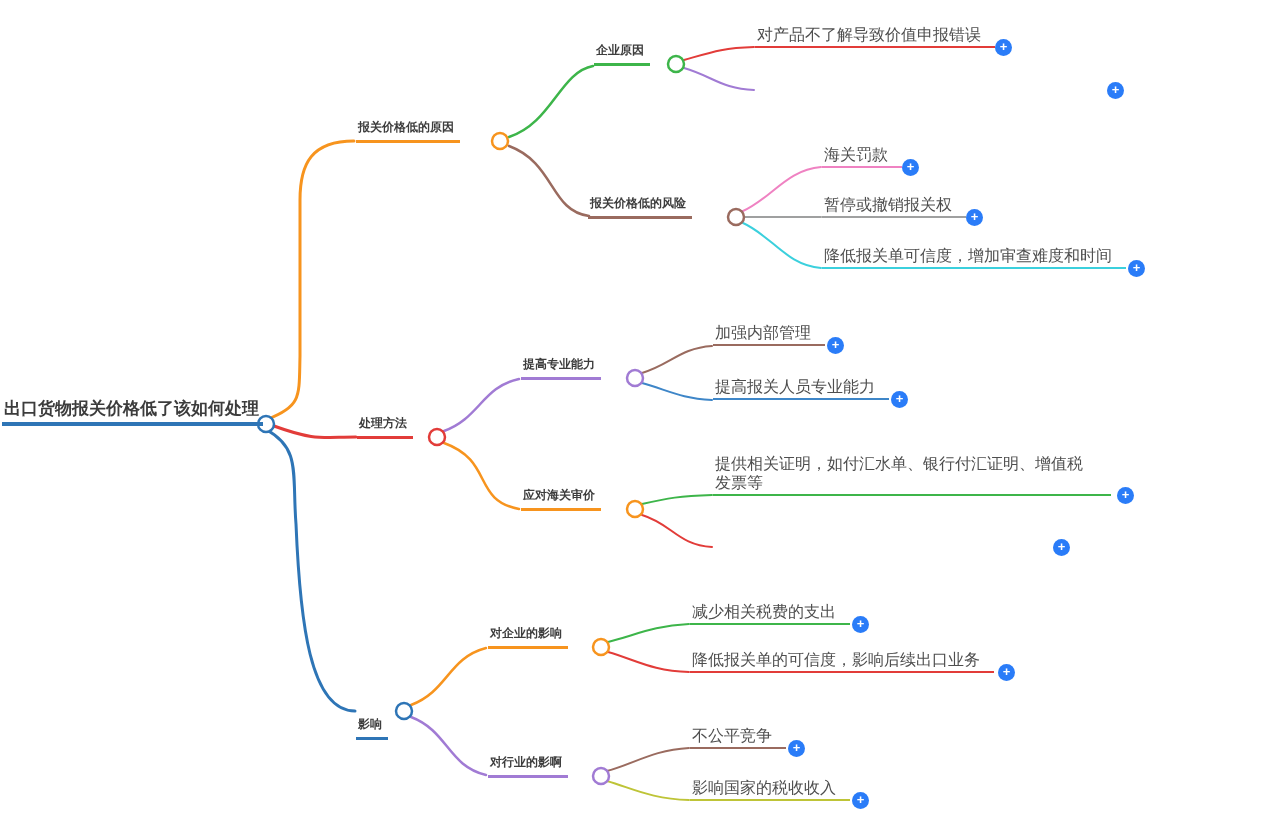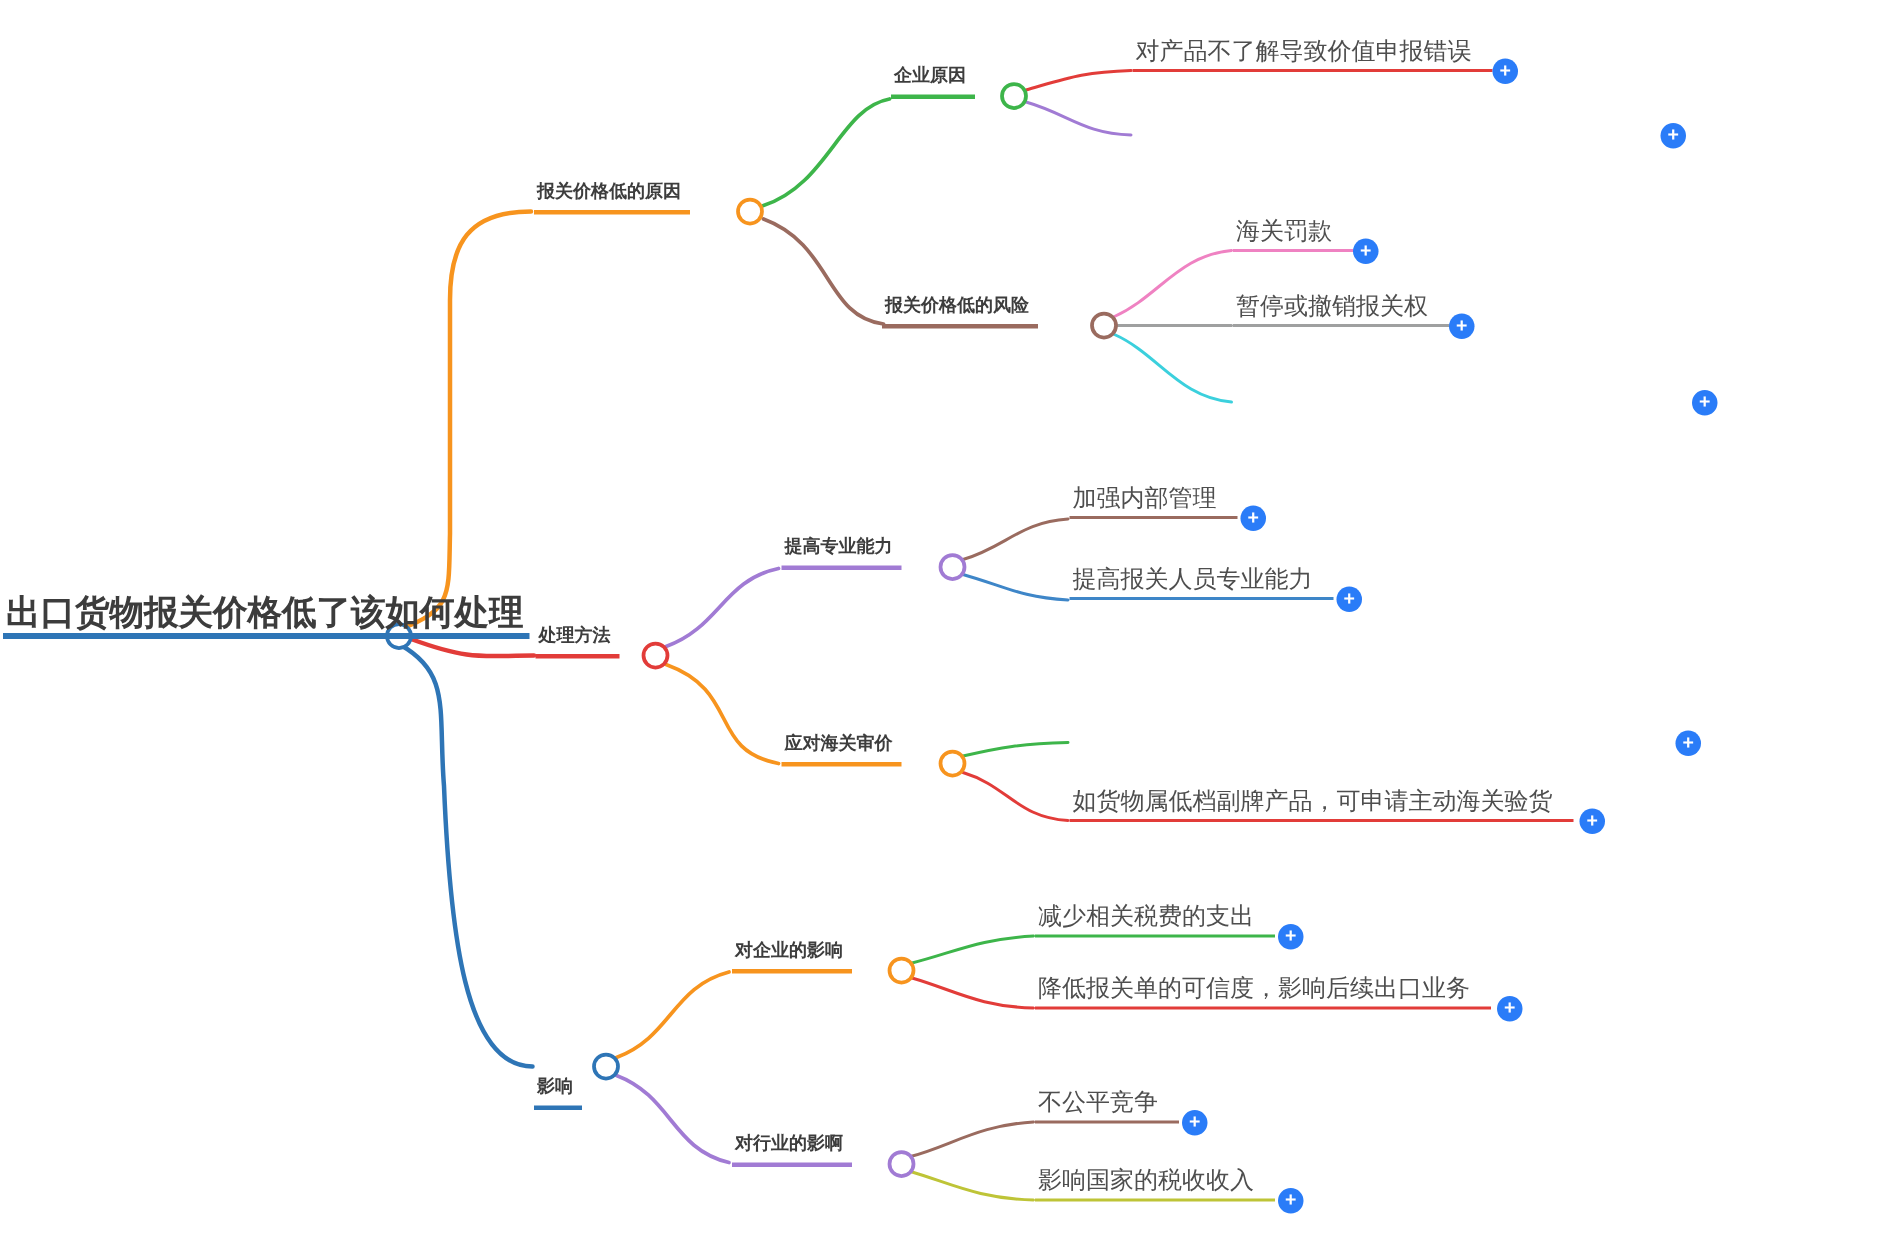--- a/index.html
+++ b/index.html
@@ -6,21 +6,21 @@
   .canvas{
     position:relative;width:1266px;height:826px;overflow:hidden;background:#ffffff;
     font-family:"Liberation Sans","DejaVu Sans",sans-serif;
   }
   svg.edges{position:absolute;left:0;top:0;width:1266px;height:826px;}
   svg.edges path{fill:none;stroke-linecap:round;}
   svg.edges circle{fill:#ffffff;stroke-width:2.5px;cursor:pointer;}
 
   .lbl{position:absolute;white-space:nowrap;cursor:pointer;}
   .root-lbl{
-    font-size:23px;font-weight:bold;color:#3c3c3c;line-height:21px;
+    font-size:17px;font-weight:bold;color:#3c3c3c;line-height:21px;
     padding:0 4px 3px 2px;border-bottom:4px solid #2e75b6;
   }
   .branch-lbl{
     font-size:12px;font-weight:bold;color:#3d3d3d;line-height:20px;
     padding:0 6px 3px 2px;border-bottom:3px solid;
   }
   .leaf-lbl{
     font-size:16px;font-weight:normal;color:#4e4e4e;line-height:19px;
     padding:0 14px 2px 2px;border-bottom:2px solid;
   }
@@ -108,37 +108,38 @@
   <div class="plus" style="left:1107px;top:82px;">+</div>
 
   <div class="lbl branch-lbl c-brown" style="left:588px;top:193px;">报关价格低的风险</div>
 
   <div class="lbl leaf-lbl c-pink" style="left:822px;top:145px;">海关罚款</div>
   <div class="plus" style="left:902px;top:159px;">+</div>
 
   <div class="lbl leaf-lbl c-gray" style="left:822px;top:195px;">暂停或撤销报关权</div>
   <div class="plus" style="left:966px;top:209px;">+</div>
 
+  <div class="lbl leaf-lbl c-cyan" style="left:822px;top:246px;">降低报关单可信度，增加审查难度和时间</div>
   <div class="plus" style="left:1128px;top:260px;">+</div>
 
   <div class="lbl branch-lbl c-red" style="left:357px;top:413px;">处理方法</div>
 
   <div class="lbl branch-lbl c-purple" style="left:521px;top:354px;">提高专业能力</div>
 
   <div class="lbl leaf-lbl c-brown" style="left:713px;top:323px;">加强内部管理</div>
   <div class="plus" style="left:827px;top:337px;">+</div>
 
   <div class="lbl leaf-lbl c-lblue" style="left:713px;top:377px;">提高报关人员专业能力</div>
   <div class="plus" style="left:891px;top:391px;">+</div>
 
   <div class="lbl branch-lbl c-orange" style="left:521px;top:485px;">应对海关审价</div>
 
+  <div class="lbl leaf-lbl leaf-wrap c-green" style="left:713px;top:454px;">提供相关证明，如付汇水单、银行付汇证明、增值税发票等</div>
   <div class="plus" style="left:1117px;top:487px;">+</div>
 
-  <div class="lbl leaf-lbl c-red" style="left:713px;top:525px;">如货物属低档副牌产品，可申请主动海关验货</div>
   <div class="plus" style="left:1053px;top:539px;">+</div>
 
   <div class="lbl branch-lbl c-blue" style="left:356px;top:687px;">影响</div>
 
   <div class="lbl branch-lbl c-orange" style="left:488px;top:623px;">对企业的影响</div>
 
   <div class="lbl leaf-lbl c-green" style="left:690px;top:602px;">减少相关税费的支出</div>
   <div class="plus" style="left:852px;top:616px;">+</div>
 
   <div class="lbl leaf-lbl c-red" style="left:690px;top:650px;">降低报关单的可信度，影响后续出口业务</div>

